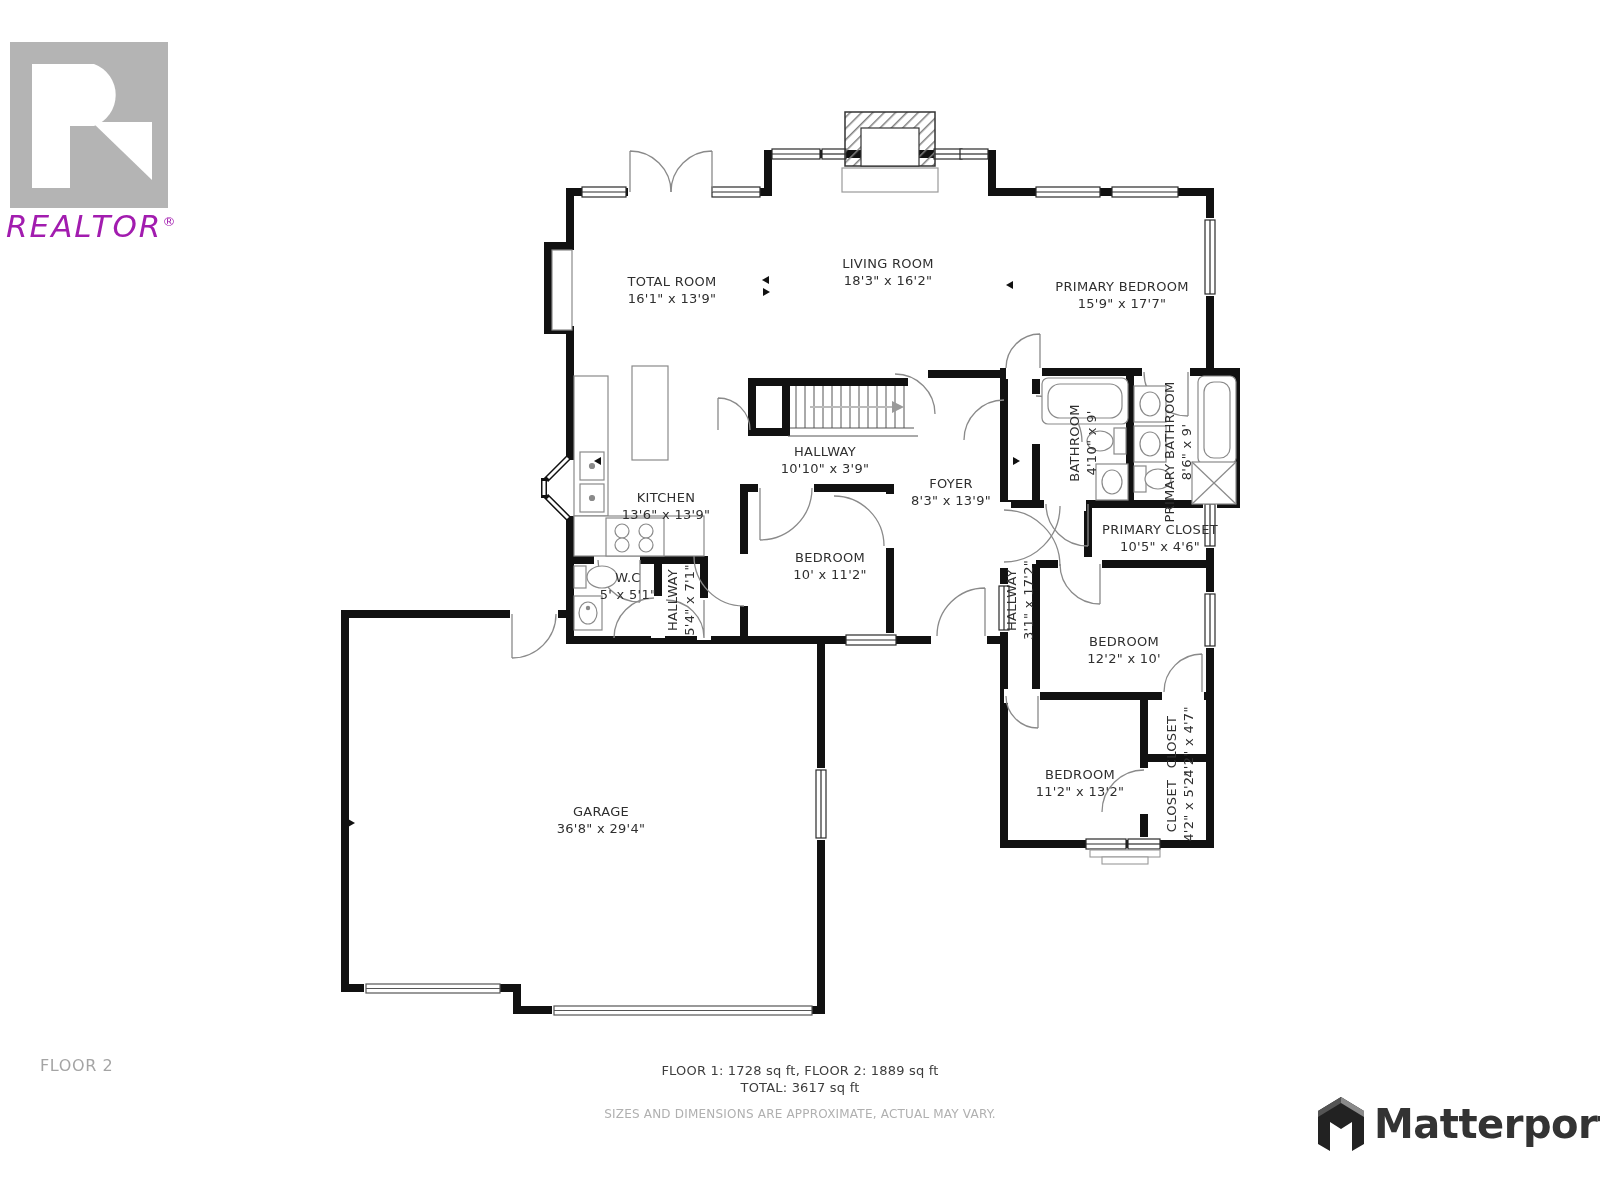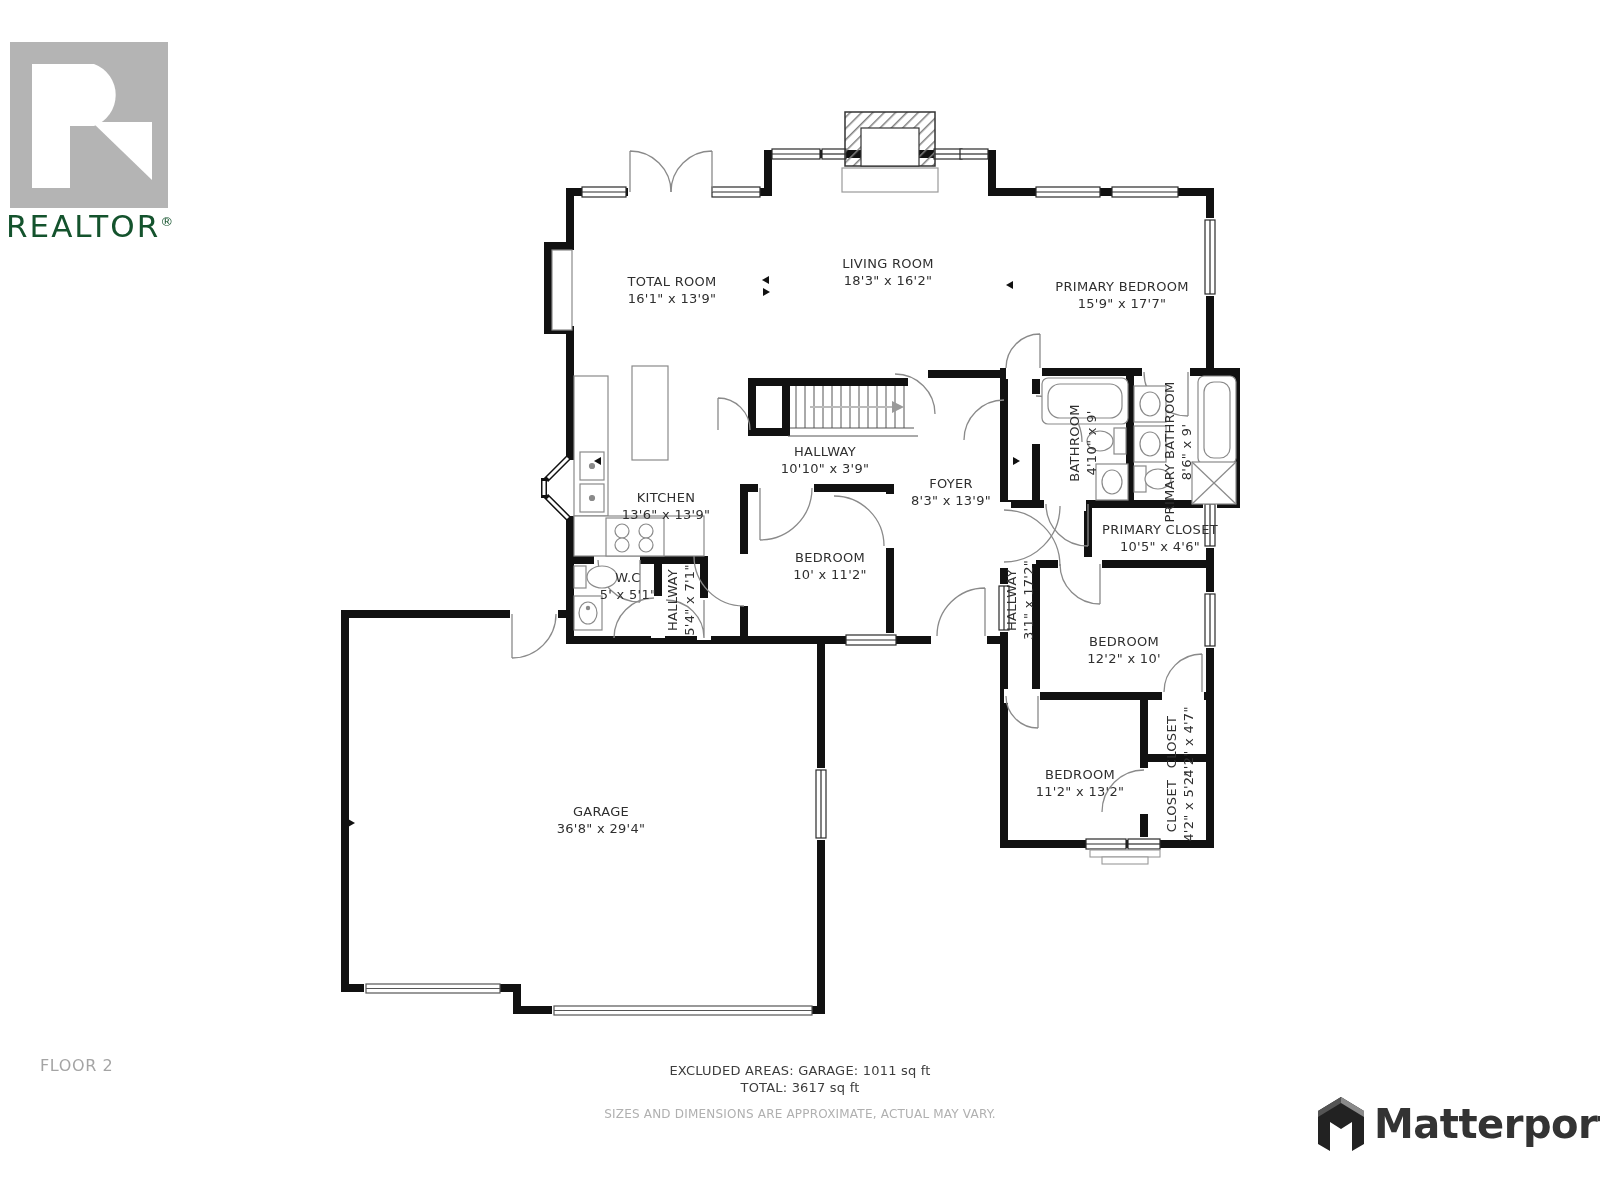--- a/index.html
+++ b/index.html
@@ -11,22 +11,22 @@
   .room-label{
     position:absolute;z-index:2;text-align:center;white-space:nowrap;
     color:#2f2f2f;font-size:13px;line-height:17px;letter-spacing:.3px;
     transform:translate(-50%,-50%);
   }
   .room-label.rot{transform:translate(-50%,-50%) rotate(-90deg);}
   .room-label .rn{}
   .room-label .rd{}
   #realtor-logo{position:absolute;left:10px;top:42px;z-index:2;}
   #realtor-word{
-    position:absolute;left:6px;top:208px;z-index:2;color:#14532d;
-    font-size:31px;letter-spacing:2px;
+    position:absolute;left:6px;top:208px;z-index:2;color:#a21caf;
+    font-size:31px;letter-spacing:2px;font-style:italic;
   }
   #realtor-word sup{font-size:13px;}
   #floor-label{
     position:absolute;left:40px;top:1056px;z-index:2;color:#a4a4a4;
     font-size:16px;letter-spacing:.6px;
   }
   #footer-block{
     position:absolute;left:0;right:0;top:1063px;z-index:2;text-align:center;
     color:#3d3d3d;font-size:13px;line-height:16.5px;letter-spacing:.2px;
   }
@@ -339,21 +339,21 @@
     <div class="rd">5'4" x 7'1"</div>
   </div>
 <div class="room-label" style="left:601px;top:820px">
     <div class="rn">GARAGE</div>
     <div class="rd">36'8" x 29'4"</div>
   </div>
 
 <div id="floor-label">FLOOR 2</div>
 
 <div id="footer-block">
-  <div>EXCLUDED AREAS: GARAGE: 1011 sq ft</div>
+  <div>FLOOR 1: 1728 sq ft, FLOOR 2: 1889 sq ft</div>
   <div>TOTAL: 3617 sq ft</div>
   <div class="disclaimer">SIZES AND DIMENSIONS ARE APPROXIMATE, ACTUAL MAY VARY.</div>
 </div>
 
 <svg id="matterport-logo" width="52" height="66" viewBox="0 0 52 66">
   <polygon points="4,21 27,7 50,21 50,54 38,61 38,32 27,39 16,32 16,61 4,54" fill="#222222"></polygon>
   <polygon points="27,7 50,21 50,27 27,13" fill="#8a8a8a"></polygon>
   <polygon points="4,21 27,7 27,13 4,27" fill="#555555"></polygon>
 </svg>
 <div id="matterport-word">Matterport</div>

